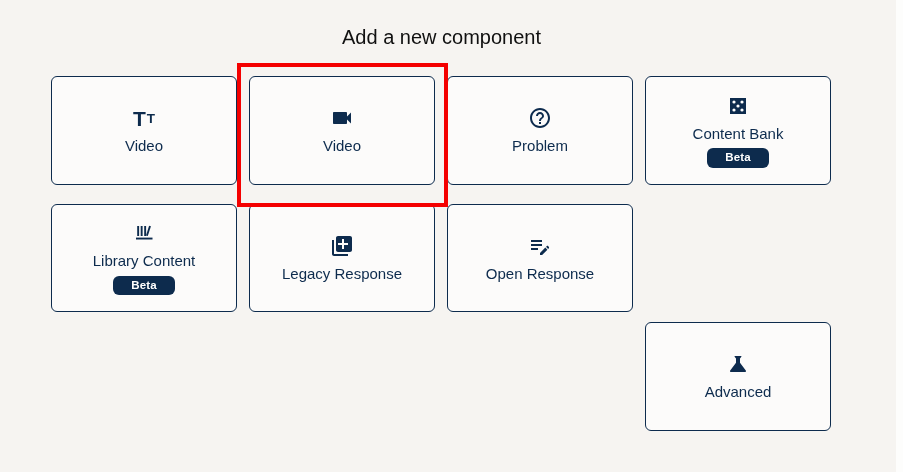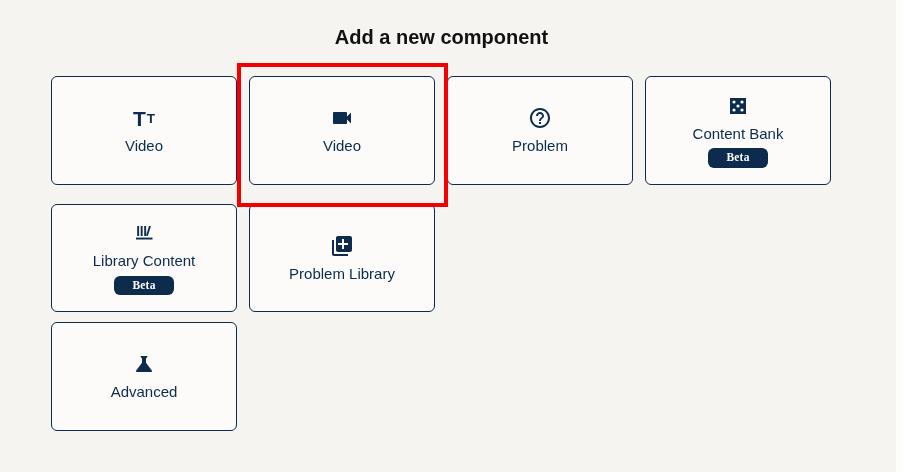--- a/index.html
+++ b/index.html
@@ -14,33 +14,33 @@
     background: var(--bg, #f6f4f1);
     overflow: hidden;
   }
   .page-title {
     position: absolute;
     top: 26px;
     left: 0;
     width: 883px;
     text-align: center;
     font-size: 20px;
-    font-weight: 700;
+    font-weight: 400;
     color: var(--title-color, #111);
   }
   .row {
     position: absolute;
     left: 51px;
     width: 780px;
     display: flex;
     gap: 12px;
   }
   .row1 { top: 76px; }
   .row2 { top: 204px; }
-  .row3 { top: 322px; justify-content: flex-start; }
+  .row3 { top: 322px; justify-content: flex-end; }
   .card {
     box-sizing: border-box;
     width: 186px;
     height: 109px;
     background: var(--card-bg, #fcfbfa);
     border: 1px solid var(--navy, #0d2b4d);
     border-radius: 6px;
     display: flex;
     flex-direction: column;
     align-items: center;
@@ -65,21 +65,20 @@
   .card .beta-badge {
     background: var(--navy, #0d2b4d);
     color: #ffffff;
     font-size: 11.5px;
     font-weight: 700;
     line-height: 1;
     padding: 4px 18px;
     border-radius: 6px;
     margin-top: -2px;
     letter-spacing: 0.2px;
-    font-family: Liberation Serif, serif;
   }
   .tt-icon { display: flex; align-items: baseline; color: var(--navy, #0d2b4d); }
   .tt-big  { font-weight: 700; font-size: 21px; line-height: 1; }
   .tt-small{ font-weight: 700; font-size: 13.5px; line-height: 1; margin-left: 1px; }
   .highlight-rect {
     position: absolute;
     left: 237px;
     top: 63px;
     width: 211px;
     height: 144px;
@@ -163,23 +162,31 @@
       <span class="label">Library Content</span>
       <span class="beta-badge">Beta</span>
     </div>
 
     <div class="card">
       <span class="icon">
         <svg viewBox="0 0 24 24">
             <path d="M20 2H8c-1.1 0-2 .9-2 2v12c0 1.1.9 2 2 2h12c1.1 0 2-.9 2-2V4c0-1.1-.9-2-2-2zm-2 9h-4v4h-2v-4H8V9h4V5h2v4h4v2zM4 6H2v14c0 1.1.9 2 2 2h14v-2H4V6z"></path>
           </svg>
       </span>
-      <span class="label">Problem Library</span>
-    </div>
-
+      <span class="label">Legacy Response</span>
+    </div>
+
+    <div class="card">
+      <span class="icon">
+        <svg viewBox="0 0 24 24">
+            <path d="M3 10h11v2H3v-2zm0-2h11V6H3v2zm0 8h7v-2H3v2zm15.01-3.13.71-.71c.39-.39 1.02-.39 1.41 0l.71.71c.39.39.39 1.02 0 1.41l-.71.71-2.12-2.12zm-.71.71-5.3 5.3V21h2.12l5.3-5.3-2.12-2.12z"></path>
+          </svg>
+      </span>
+      <span class="label">Open Response</span>
+    </div>
 
   </div>
 
   <div class="row row3">
     <div class="card">
       <span class="icon">
         <svg viewBox="0 0 24 24">
             <path d="M19.8 18.4 14 10.67V6.5l1.35-1.69c.26-.33.03-.81-.39-.81H9.04c-.42 0-.65.48-.39.81L10 6.5v4.17L4.2 18.4c-.49.66-.02 1.6.8 1.6h14c.82 0 1.29-.94.8-1.6z"></path>
           </svg>
       </span>

